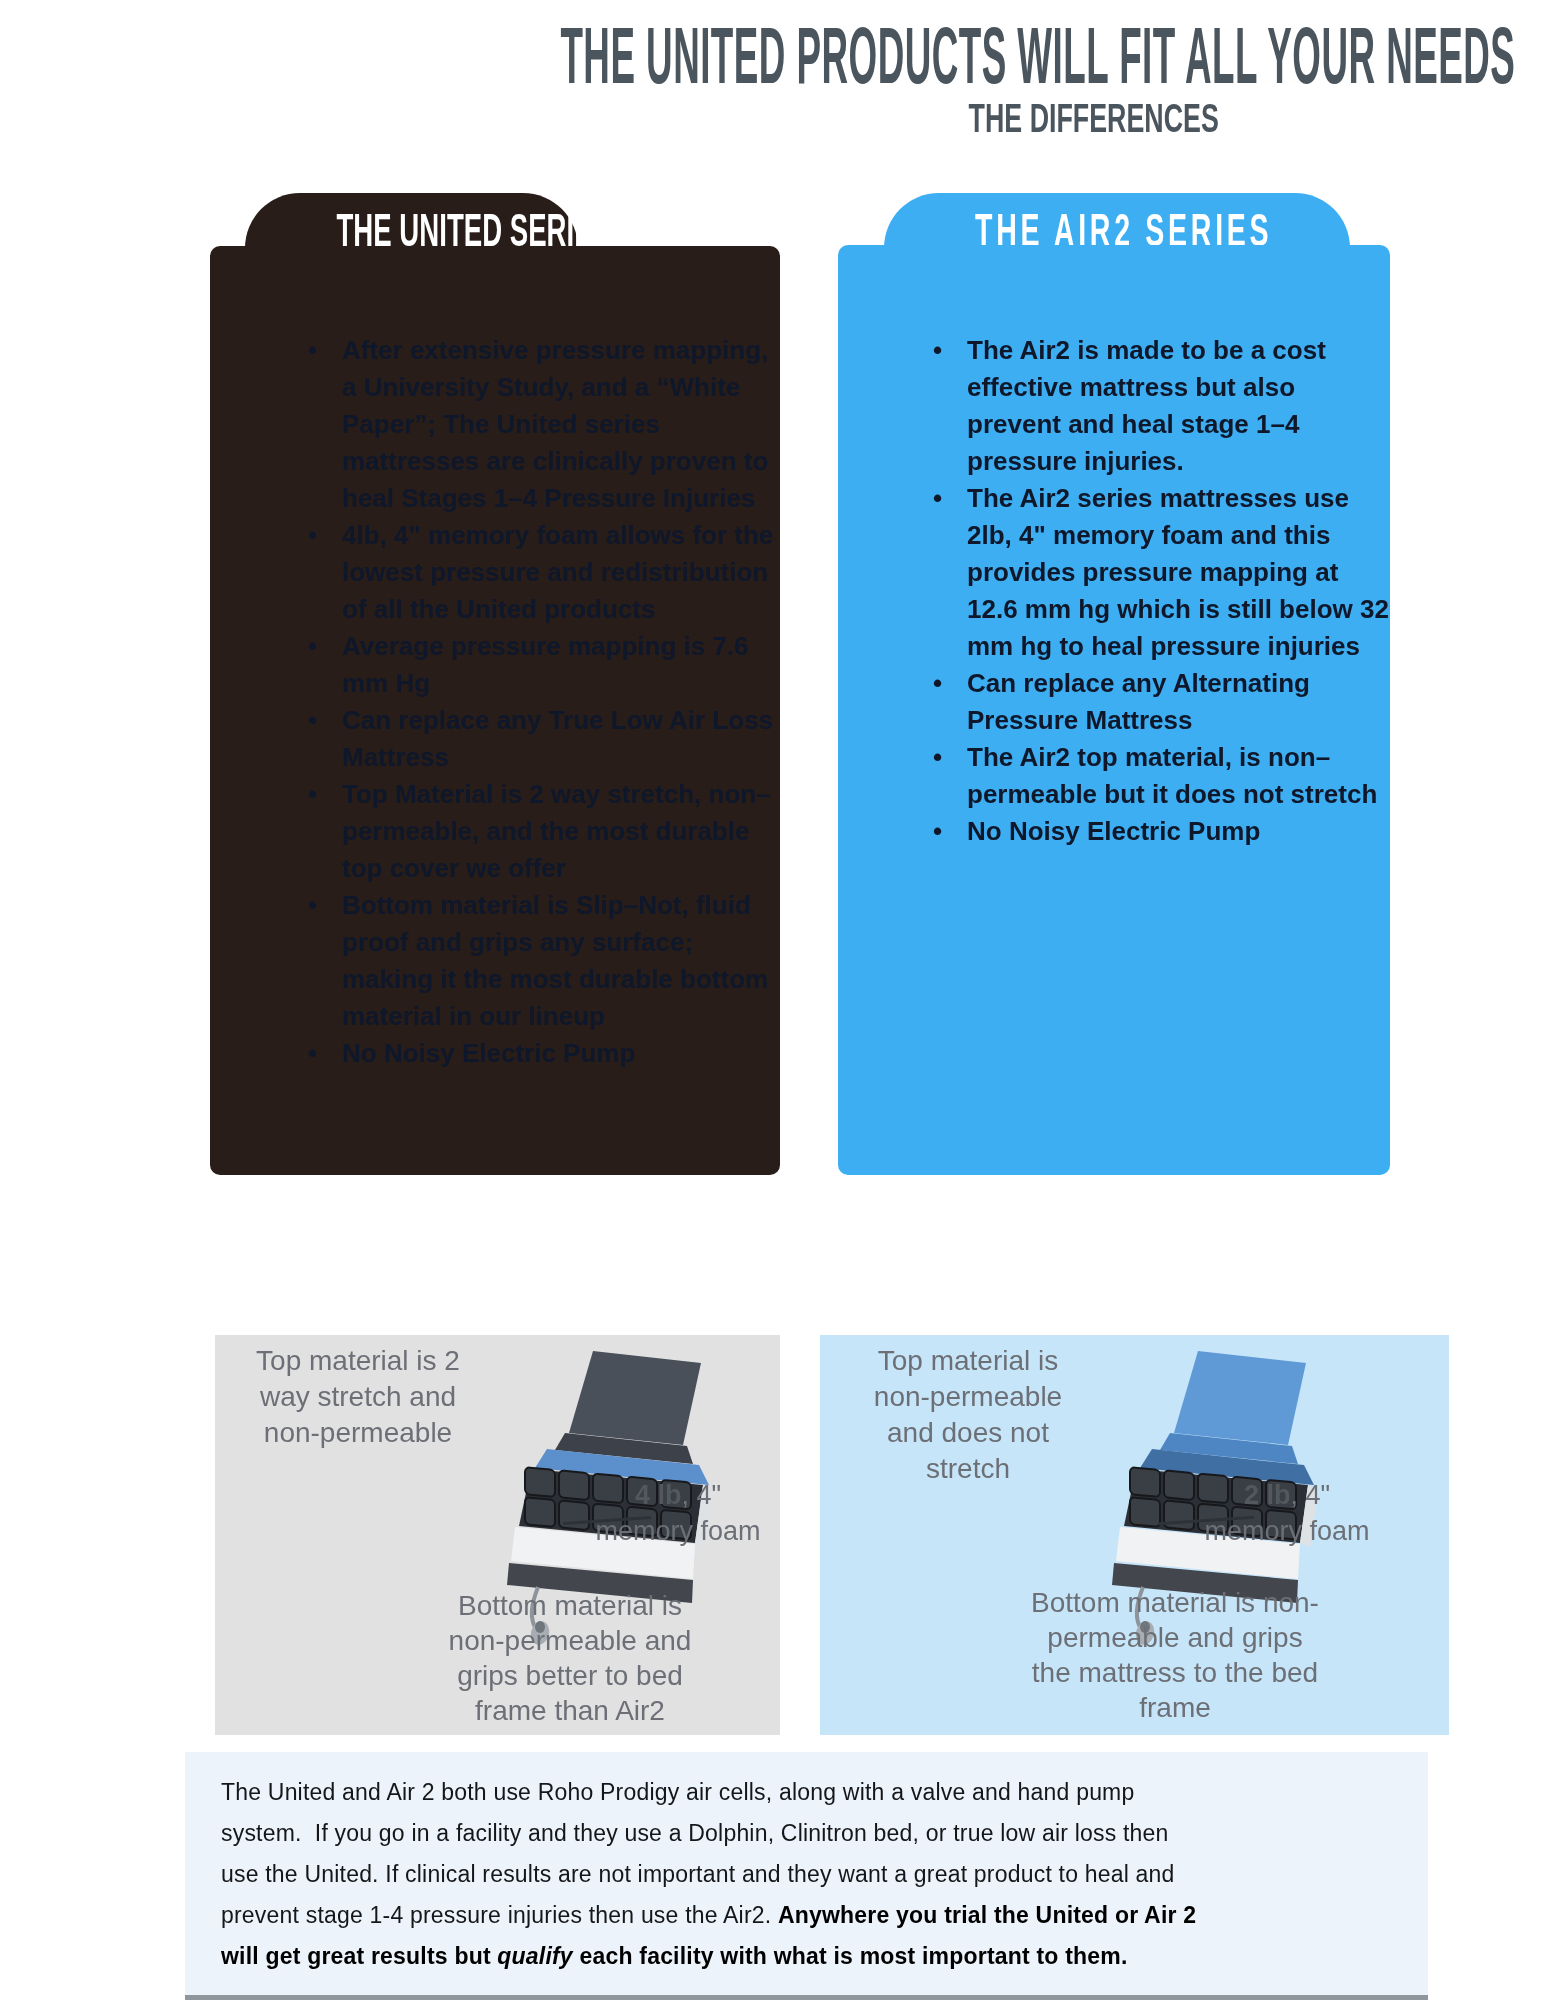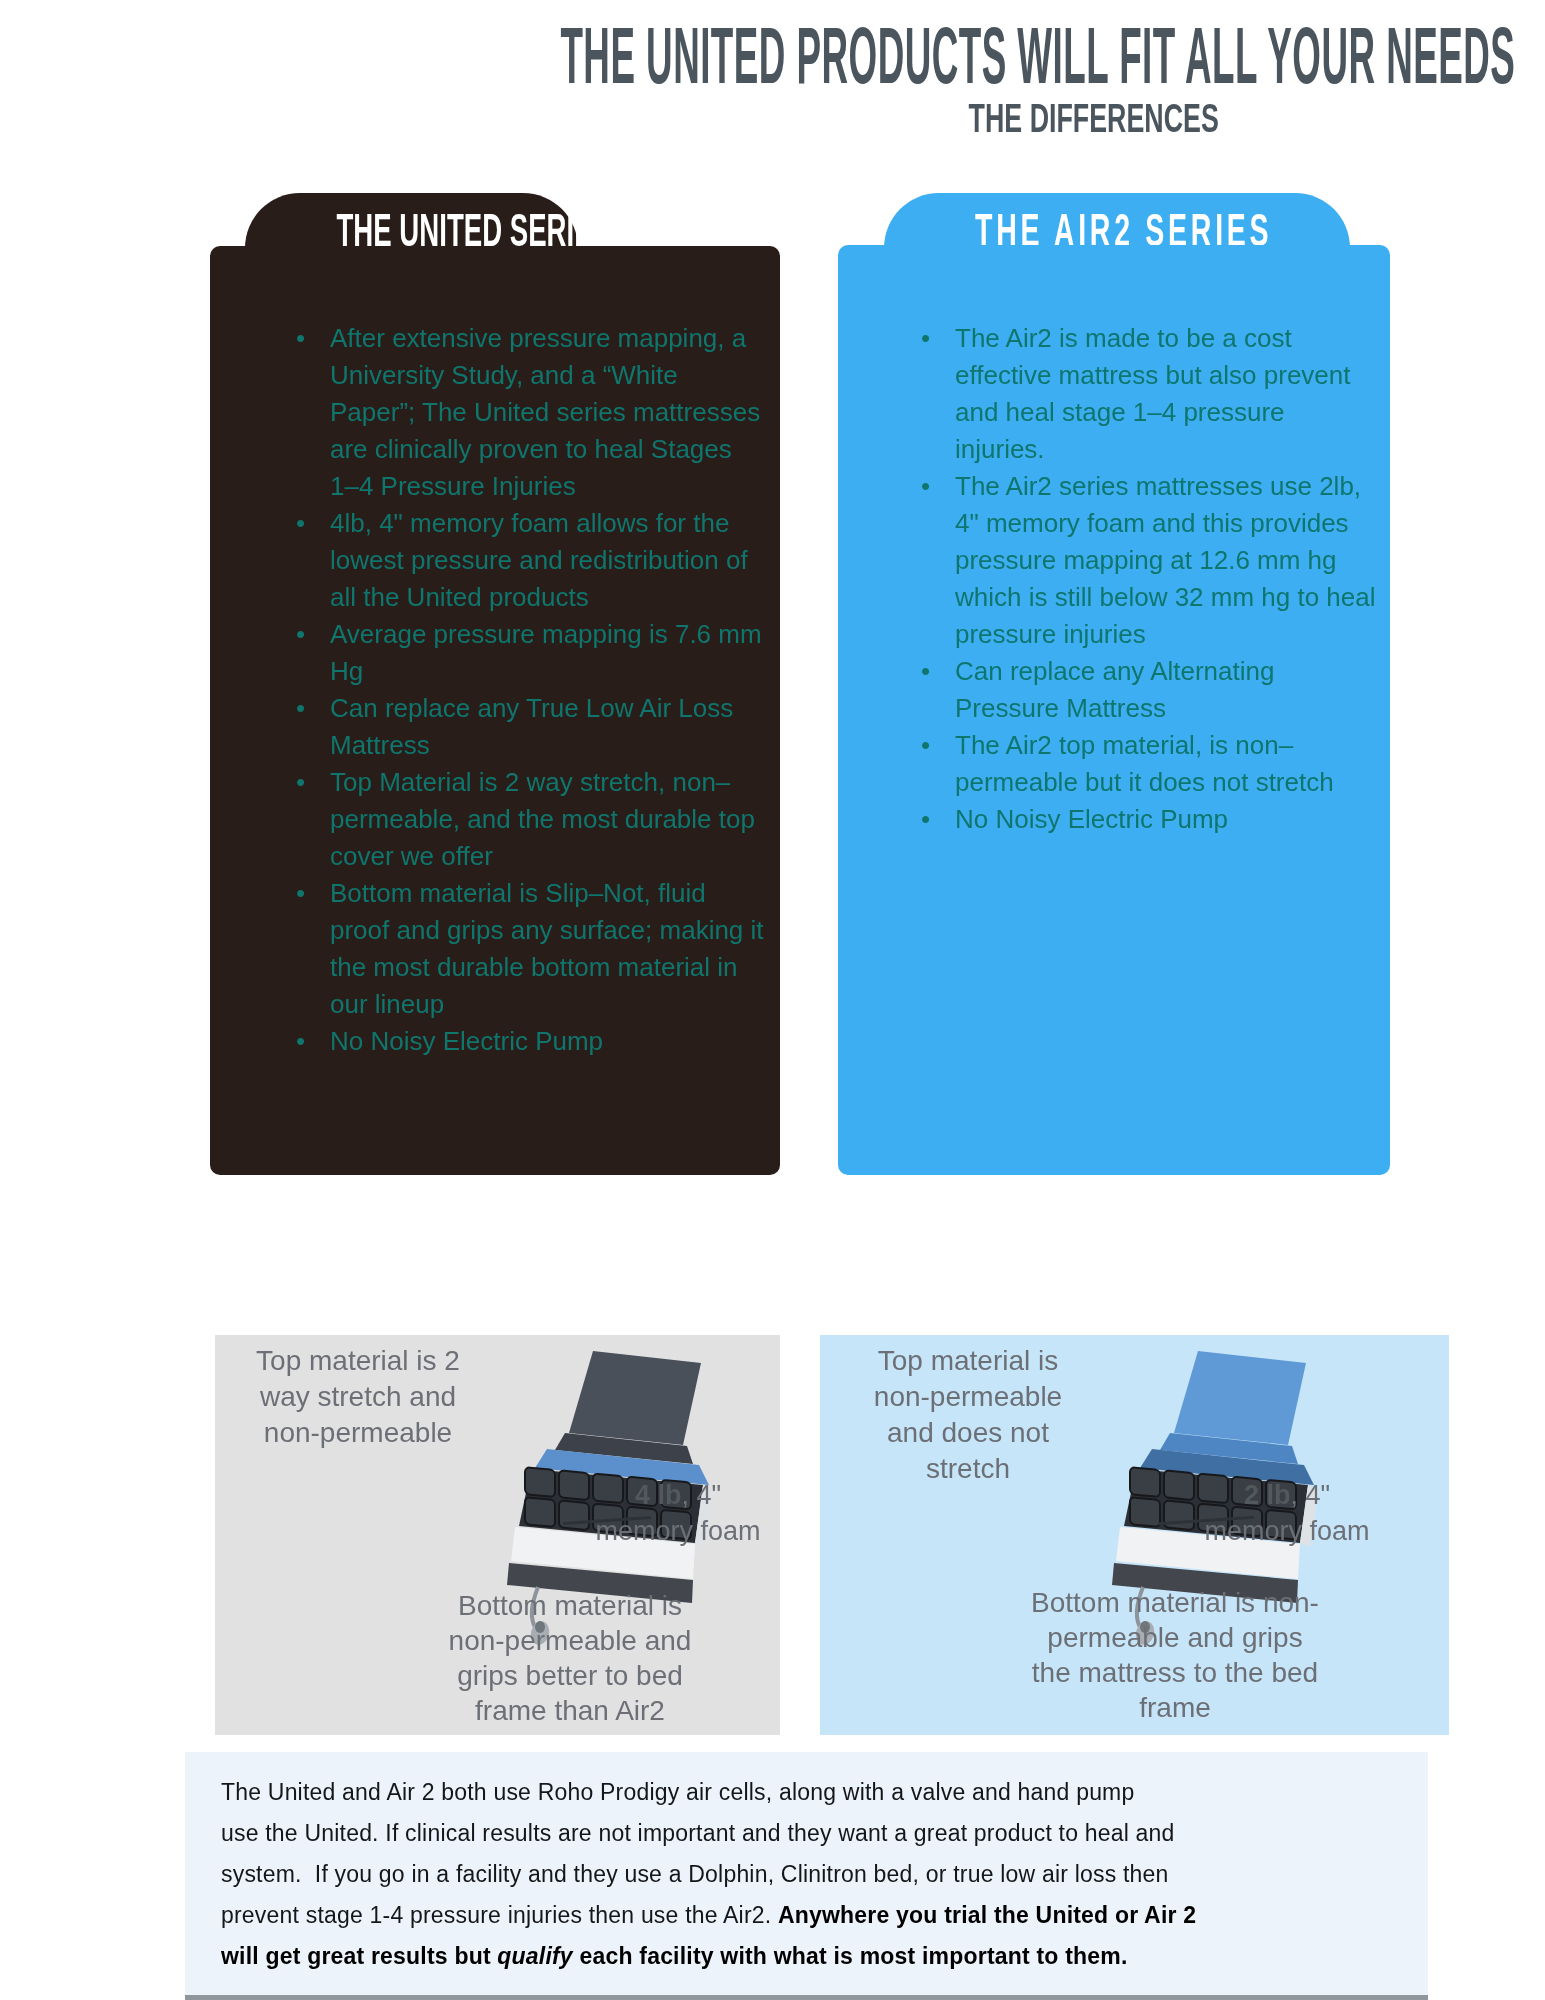--- a/index.html
+++ b/index.html
@@ -15,22 +15,22 @@
   
   .card-tab{position:absolute;border-radius:55px 55px 0 0;text-align:center;}
   .card-body{position:absolute;border-radius:10px;}
   .tab-united{left:245px;top:193px;width:333px;height:110px;background:#281d18;}
   .body-united{left:210px;top:246px;width:570px;height:929px;background:#281d18;}
   .tab-air2{left:884px;top:193px;width:466px;height:110px;background:#3daef2;}
   .body-air2{left:838px;top:245px;width:552px;height:930px;background:#3daef2;}
   .card-header{display:inline-block;white-space:nowrap;margin-top:10px;font-weight:bold;
                font-size:46px;color:#ffffff;transform:scaleX(0.60);transform-origin:center;}
   .card-header.air2{transform:scaleX(0.62);letter-spacing:6px;}
-  ul.bullets{position:absolute;margin:0;padding:0;list-style:none;
-             font-weight:normal;font-size:26px;line-height:37px;color:#0f766e;}
+  ul.bullets{position:absolute;margin:12px;padding:0;list-style:none;
+             font-weight:bold;font-size:26px;line-height:37px;color:#0f172a;}
   ul.bullets-united{left:330px;top:320px;width:435px;}
   ul.bullets-air2{left:955px;top:320px;width:425px;}
   ul.bullets li{position:relative;}
   ul.bullets li::before{content:"\2022";position:absolute;left:-34px;top:0;}
   
   .panel{position:absolute;top:1335px;width:629px;height:400px;}
   .panel-united{left:215px;background:#e1e1e2;width:565px;}
   .panel-air2{left:820px;background:#c7e5f8;}
   .panel-note{position:absolute;color:#6c7076;font-size:28px;line-height:36px;
               text-align:center;white-space:pre-line;}
@@ -167,21 +167,21 @@
     </div>
     <div class="panel-note note-bottom-air2">Bottom material is non-
 permeable and grips
 the mattress to the bed
 frame</div>
   </div>
 
   <div class="footer">
     <div class="footer-text">
       <div>The United and Air 2 both use Roho Prodigy air cells, along with a valve and hand pump</div>
+      <div>system.&nbsp; If you go in a facility and they use a Dolphin, Clinitron bed, or true low air loss then</div>
       <div>use the United. If clinical results are not important and they want a great product to heal and</div>
-      <div>system.&nbsp; If you go in a facility and they use a Dolphin, Clinitron bed, or true low air loss then</div>
       <div><span>prevent stage 1-4 pressure injuries then use the Air2. </span><span class="b">Anywhere you trial the United or Air 2</span></div>
       <div><span class="b">will get great results but </span><span class="bi">qualify</span><span class="b"> each facility with what is most important to them.</span></div>
     </div>
   </div>
   <div class="bottom-bar"></div>
 
 </div>
 
 </body></html>

